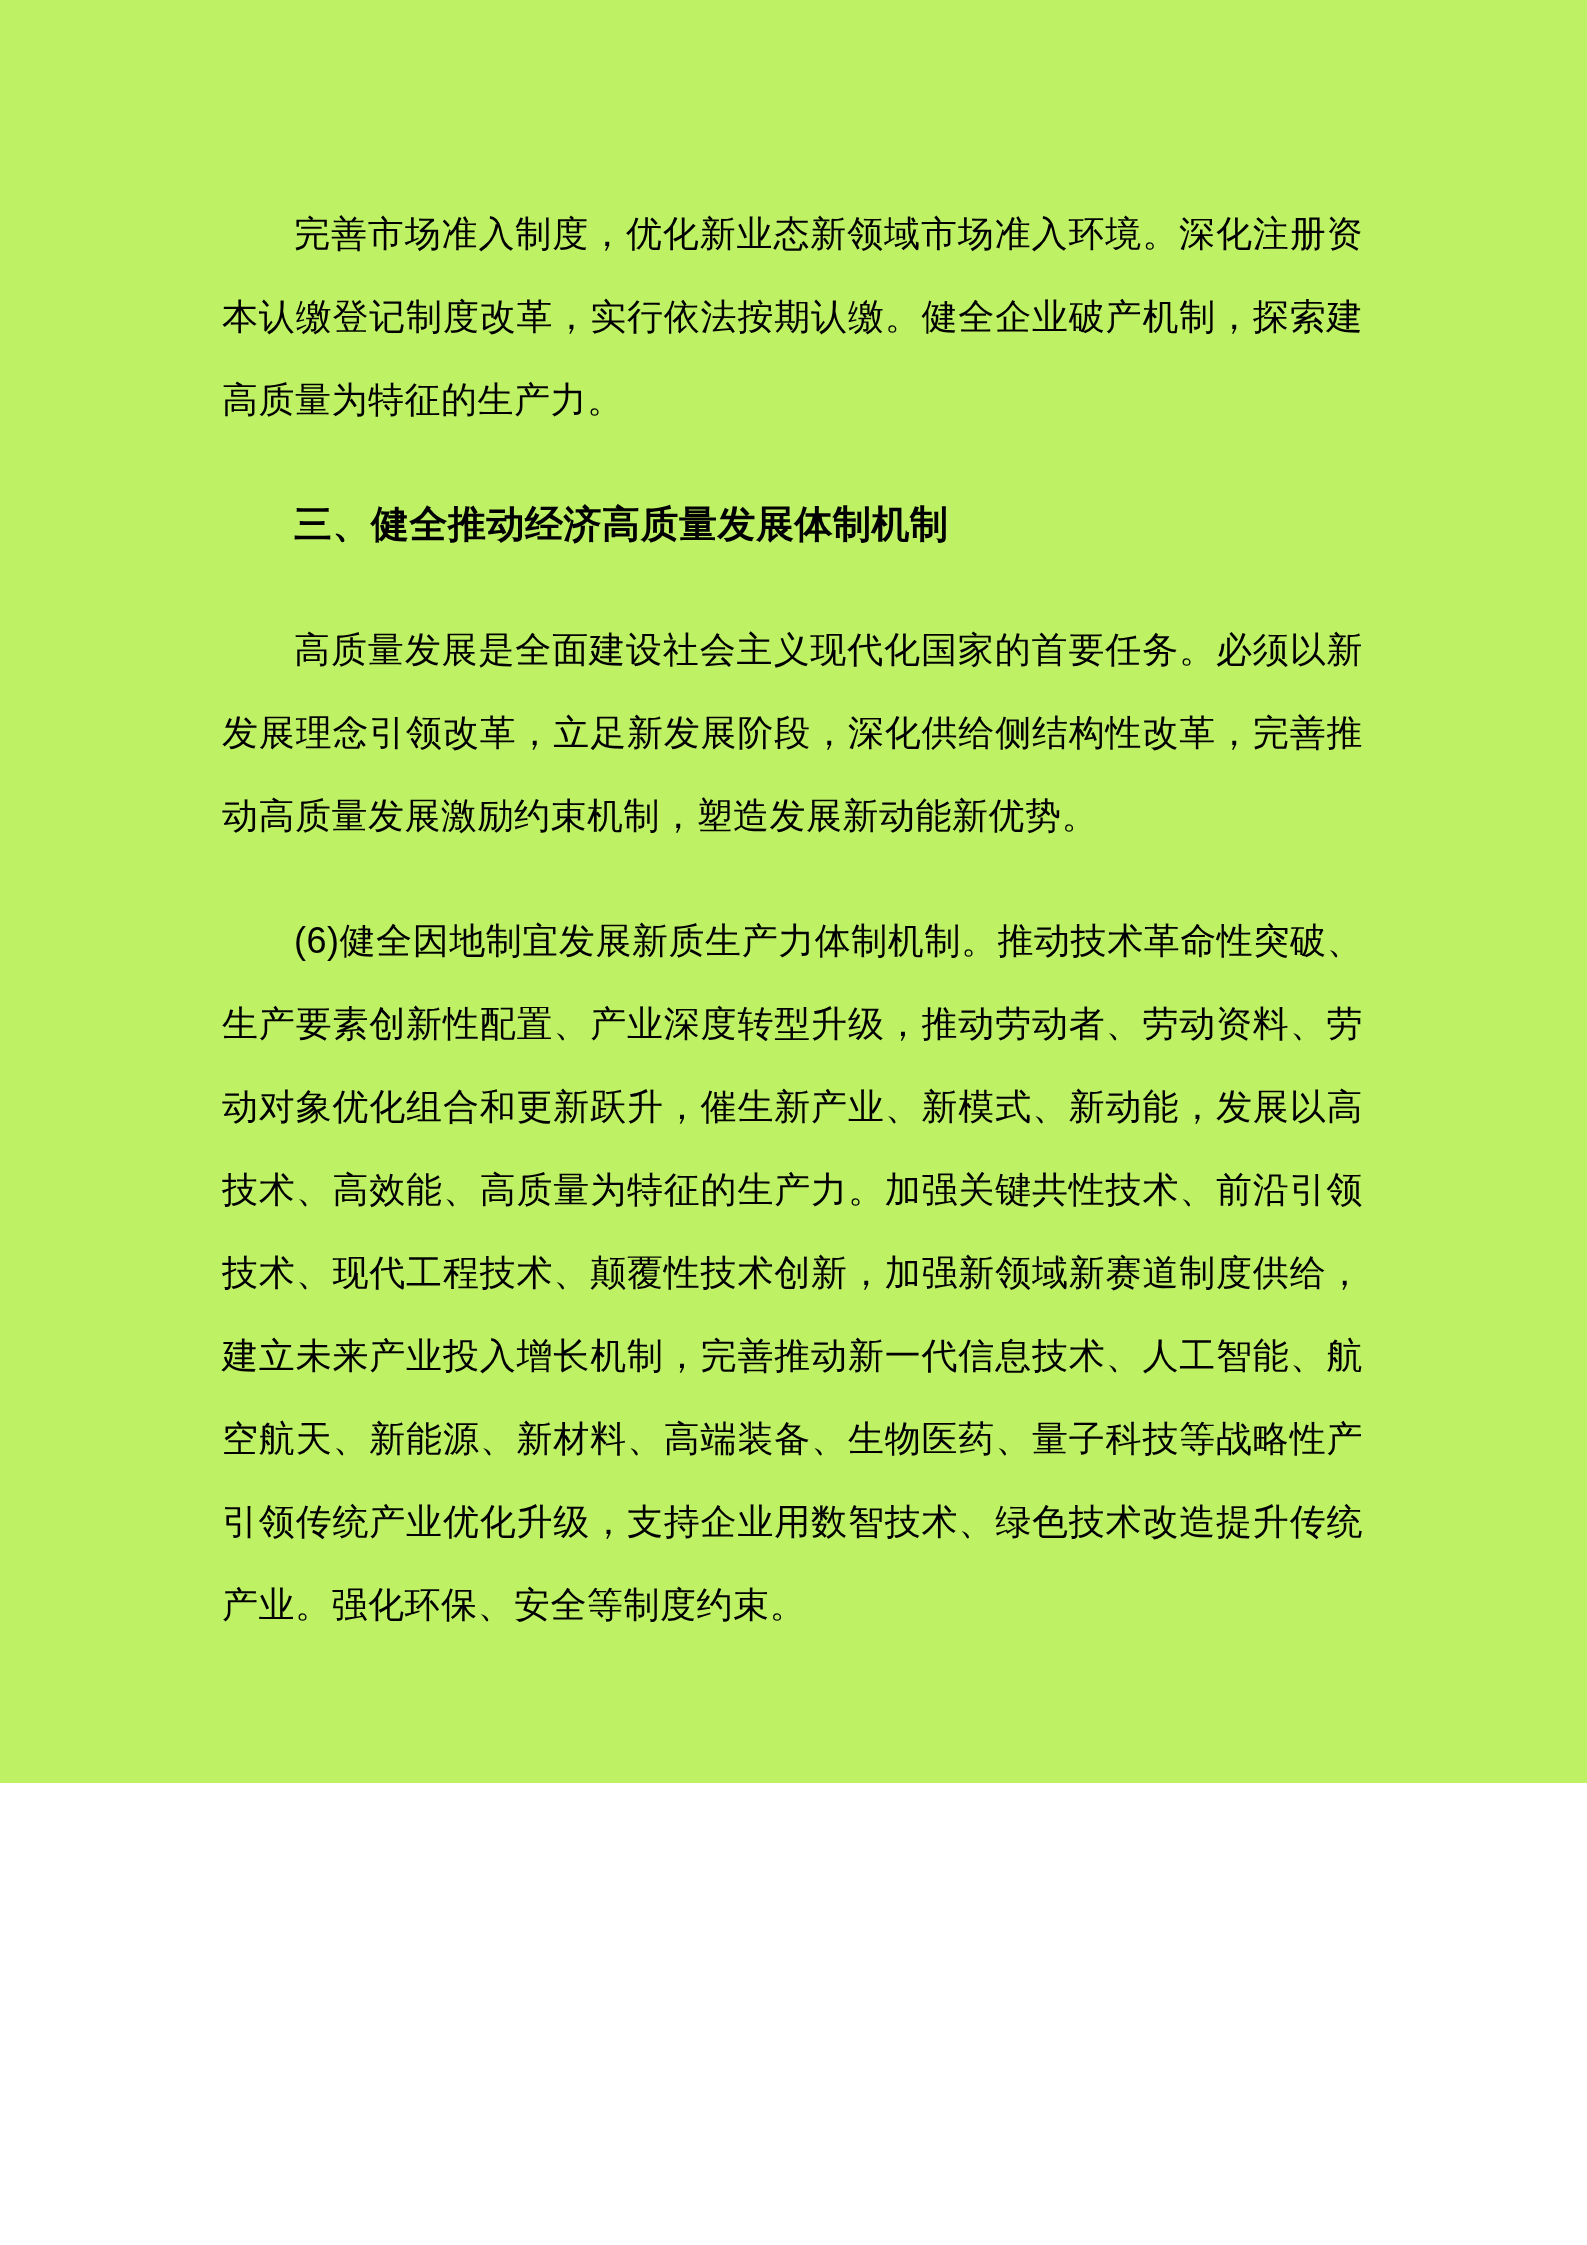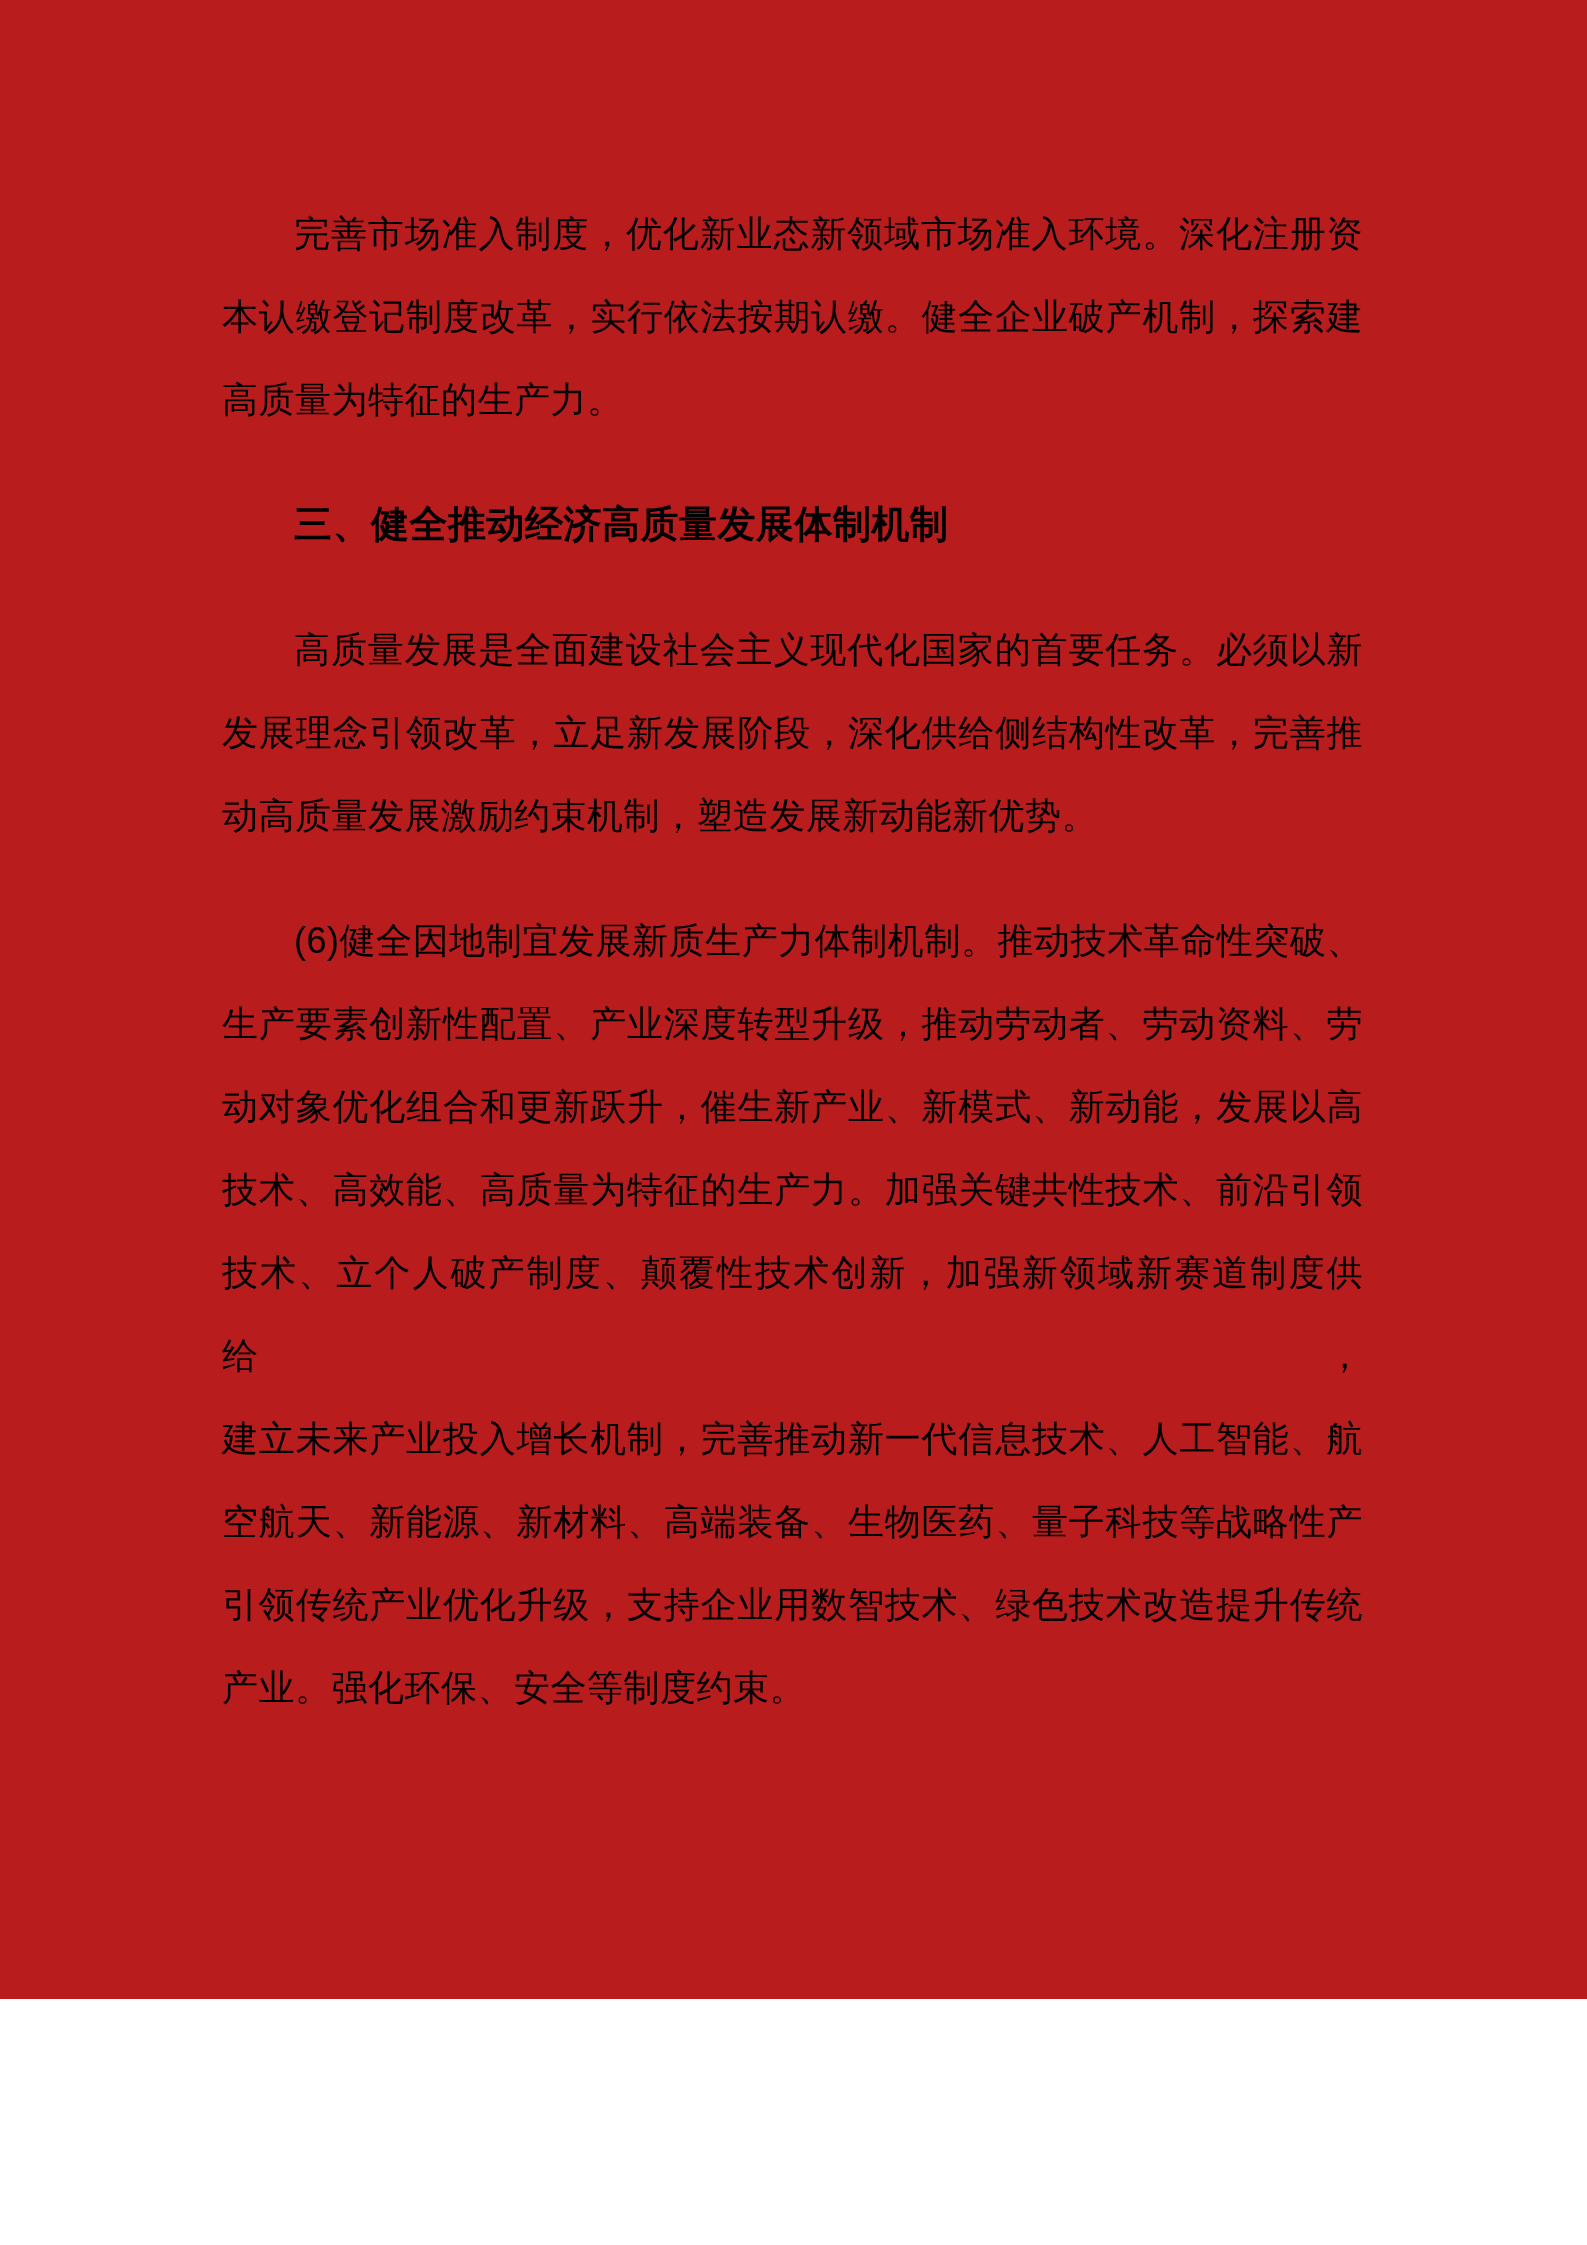--- a/index.html
+++ b/index.html
@@ -1,20 +1,20 @@
 <!DOCTYPE html>
 <html><head>
 <meta charset="utf-8">
 <style>
   html, body { margin: 0; padding: 0; background: #ffffff; }
   .page {
     position: relative;
     width: 1587px;
-    height: 1999px;
-    background: #b91c1c;
+    height: 1783px;
+    background: #bef264;
     font-family: "Liberation Sans", sans-serif;
     color: #000000;
     overflow: hidden;
   }
   .content {
     position: absolute;
     left: 222px;
     top: 192px;
     width: 1141px;
   }
@@ -74,21 +74,21 @@
       <span class="line indent">高质量发展是全面建设社会主义现代化国家的首要任务。必须以新</span>
       <span class="line">发展理念引领改革，立足新发展阶段，深化供给侧结构性改革，完善推</span>
       <span class="line last">动高质量发展激励约束机制，塑造发展新动能新优势。</span>
     </p>
 
     <p class="para">
       <span class="line indent">(6)健全因地制宜发展新质生产力体制机制。推动技术革命性突破、</span>
       <span class="line">生产要素创新性配置、产业深度转型升级，推动劳动者、劳动资料、劳</span>
       <span class="line">动对象优化组合和更新跃升，催生新产业、新模式、新动能，发展以高</span>
       <span class="line">技术、高效能、高质量为特征的生产力。加强关键共性技术、前沿引领</span>
-      <span class="line">技术、立个人破产制度、颠覆性技术创新，加强新领域新赛道制度供给，</span>
+      <span class="line">技术、现代工程技术、颠覆性技术创新，加强新领域新赛道制度供给，</span>
       <span class="line">建立未来产业投入增长机制，完善推动新一代信息技术、人工智能、航</span>
       <span class="line">空航天、新能源、新材料、高端装备、生物医药、量子科技等战略性产</span>
       <span class="line">引领传统产业优化升级，支持企业用数智技术、绿色技术改造提升传统</span>
       <span class="line last">产业。强化环保、安全等制度约束。</span>
     </p>
 
 
   </div>
 
   <div class="page-number">— 9 —</div>

